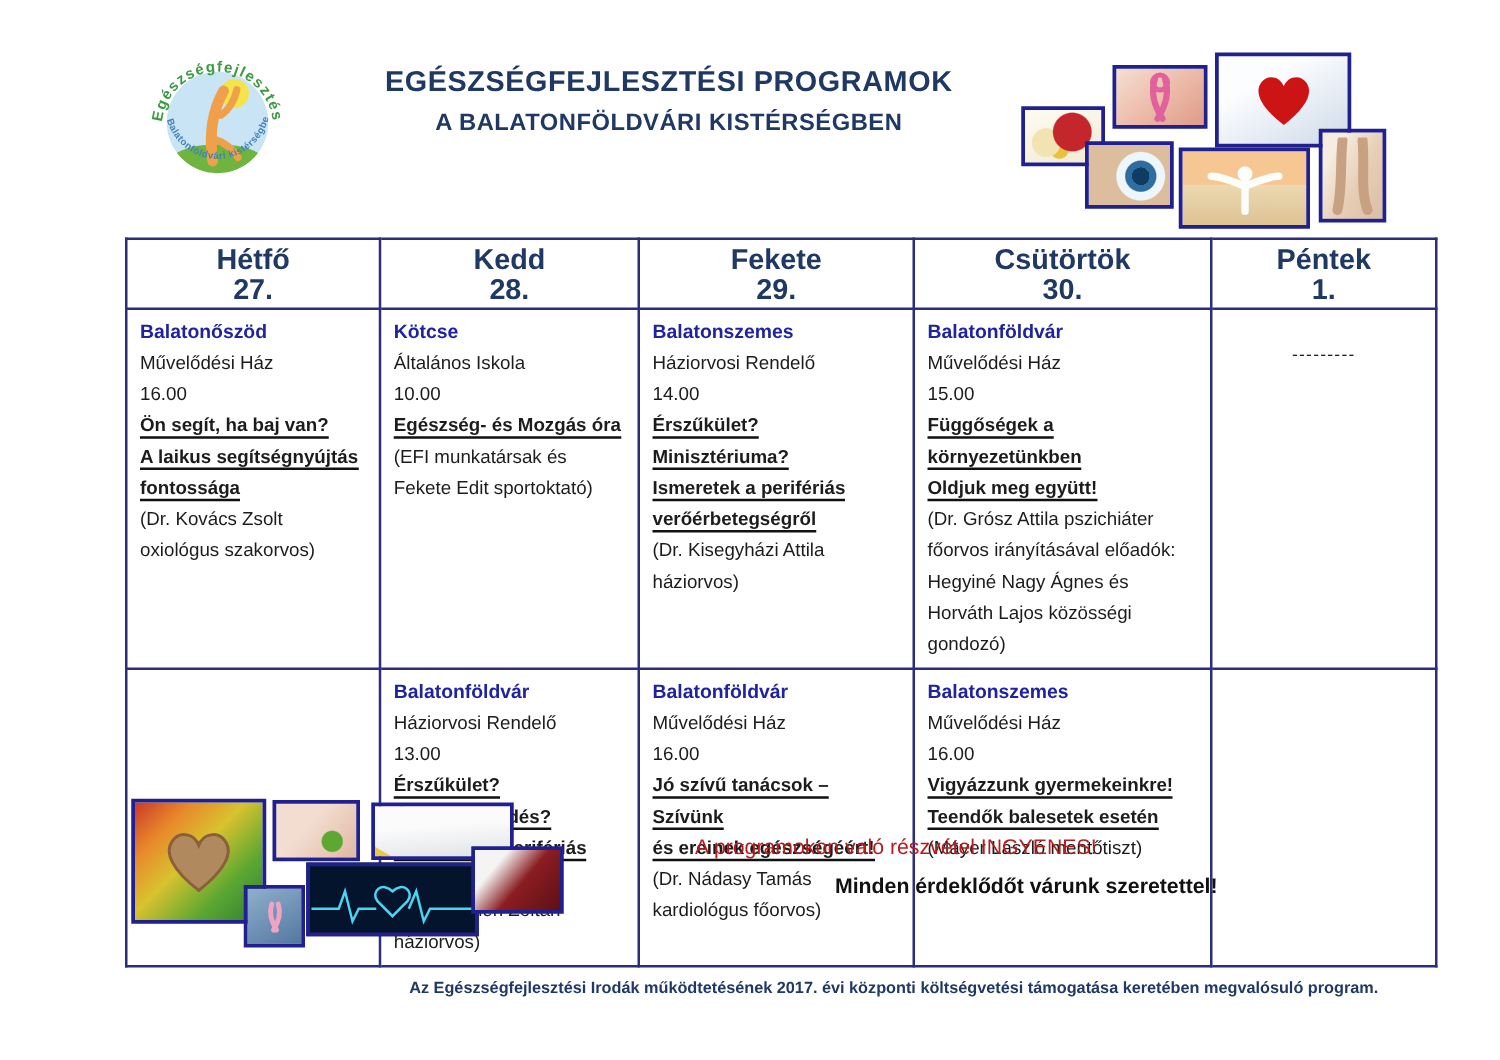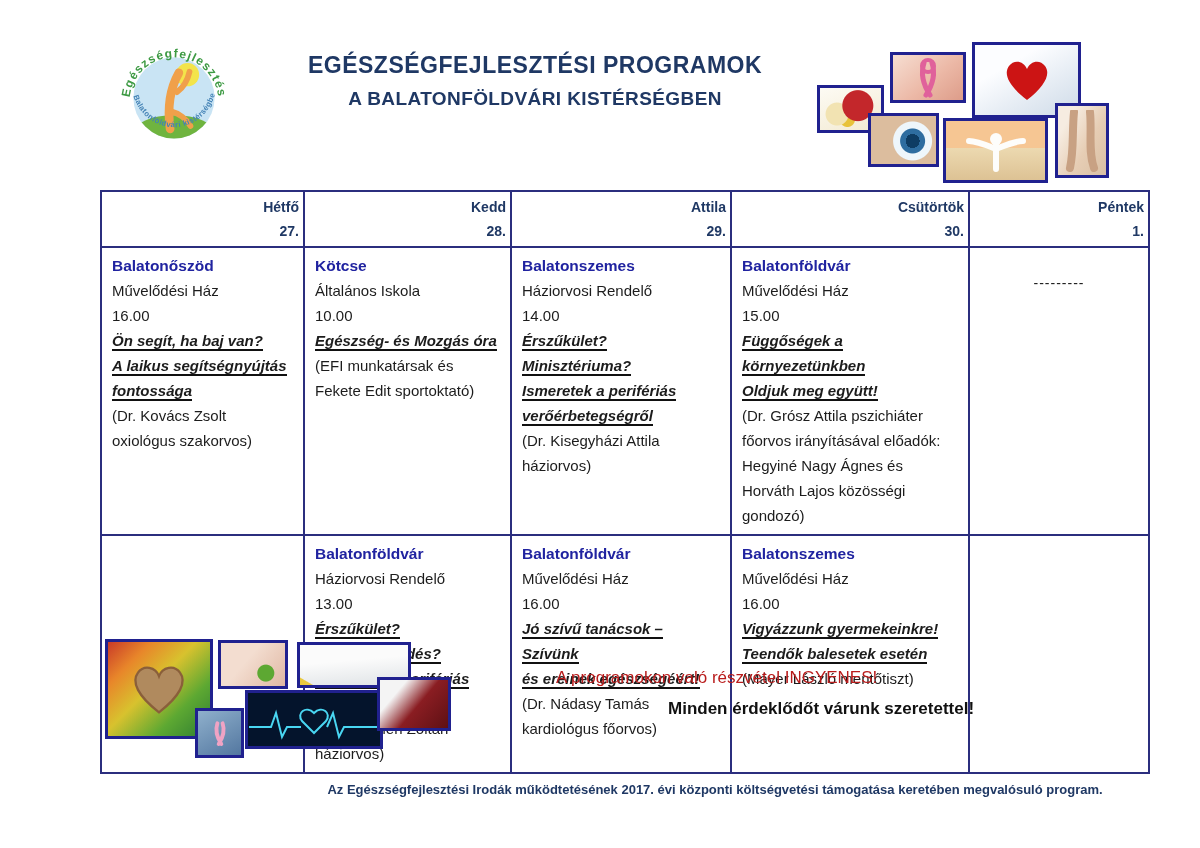--- a/index.html
+++ b/index.html
@@ -48,25 +48,25 @@
     background:linear-gradient(150deg,#8fb0cc,#5377a0);}
   .ph-ecg{left:245px;top:690px;width:138px;height:59px;background:#04142c;}
   .ph-bp{left:377px;top:677px;width:74px;height:54px;
     background:linear-gradient(130deg,#f4f4f4 25%,#8a1d22 55%,#5e1014);}
 
   
   table.sched{position:absolute;left:100px;top:190px;width:1048px;
     border-collapse:collapse;table-layout:fixed;}
   .sched th,.sched td{border:2px solid #2B2E7E;vertical-align:top;padding:5px 10px 6px 10px;}
   .sched th{height:48px;padding:3px 4px;vertical-align:middle;}
-  .dayname,.daynum{font-size:14px;font-weight:bold;color:#1F3864;text-align:right;line-height:24px;}
+  .dayname,.daynum{font-size:23px;font-weight:bold;color:#1F3864;text-align:center;line-height:24px;}
   .cell{font-size:15px;line-height:25px;}
   .r1 td{height:194px;margin-left:28px;} .r2 td{height:195px;}
   .city{font-weight:bold;color:#2023A0;font-size:15.5px;}
-  .ttl span{font-weight:bold;font-style:italic;border-bottom:2px solid #111;padding-bottom:0px;}
+  .ttl span{font-weight:bold;border-bottom:2px solid #111;padding-bottom:0px;}
   .pres{}
   .dash{text-align:center;font-size:14px;letter-spacing:1px;margin-top:18px;color:#222;}
 
   
   .msg1{left:556px;top:668px;font-size:17px;font-weight:normal;color:#b91c1c;}
   .msg2{left:668px;top:699px;font-size:17px;font-weight:bold;color:#111;}
   .footer{left:230px;top:778px;width:970px;text-align:center;color:#1F3864;
     font-weight:bold;font-size:13px;line-height:23px;}
 </style>
 </head>
@@ -144,21 +144,21 @@
       <tr>
     <th>
       <div class="dayname">Hétfő</div>
       <div class="daynum">27.</div>
     </th>
     <th>
       <div class="dayname">Kedd</div>
       <div class="daynum">28.</div>
     </th>
     <th>
-      <div class="dayname">Attila</div>
+      <div class="dayname">Fekete</div>
       <div class="daynum">29.</div>
     </th>
     <th>
       <div class="dayname">Csütörtök</div>
       <div class="daynum">30.</div>
     </th>
     <th>
       <div class="dayname">Péntek</div>
       <div class="daynum">1.</div>
     </th>

